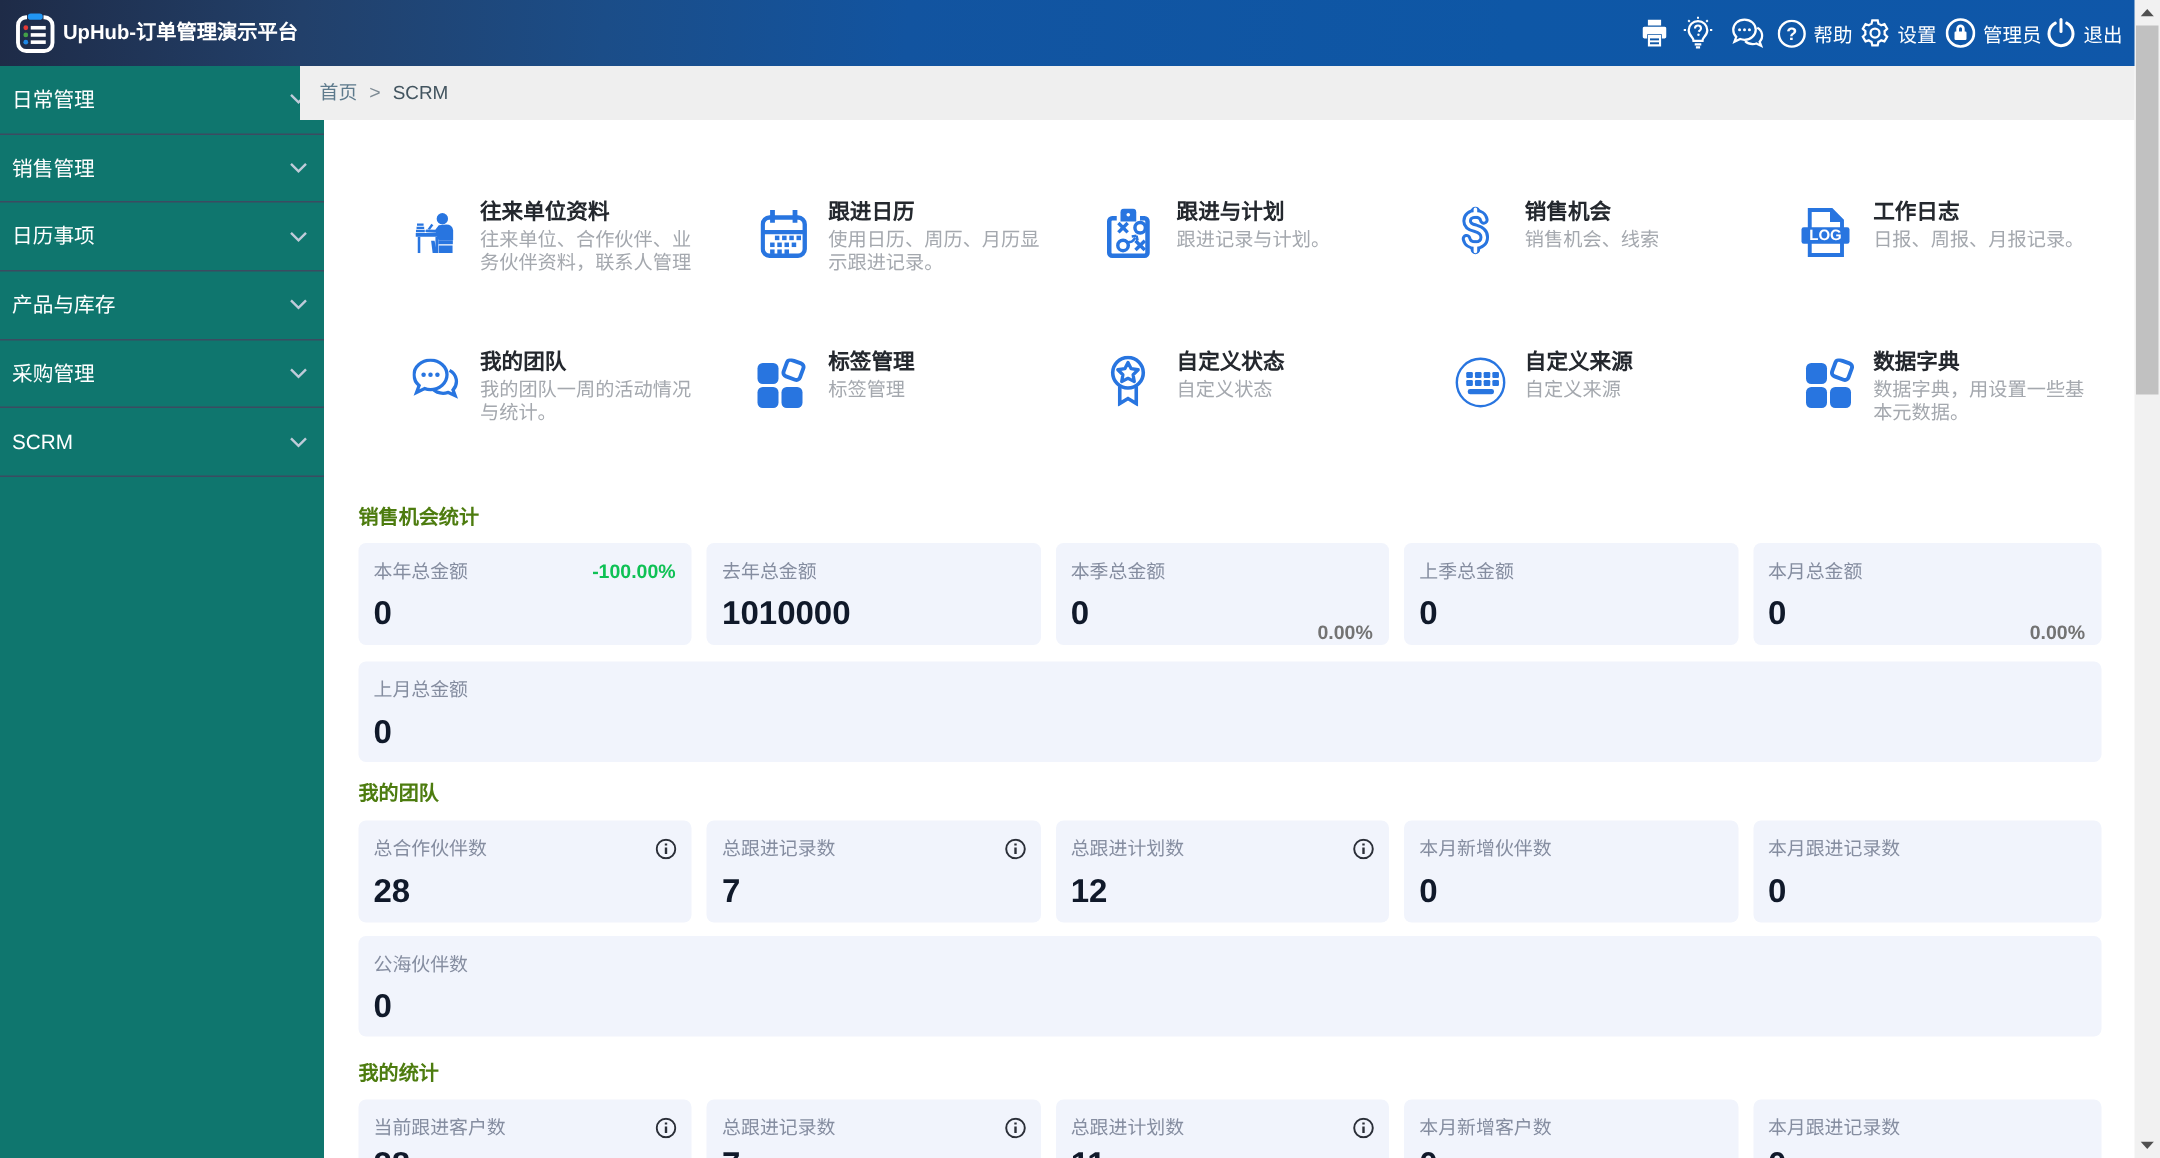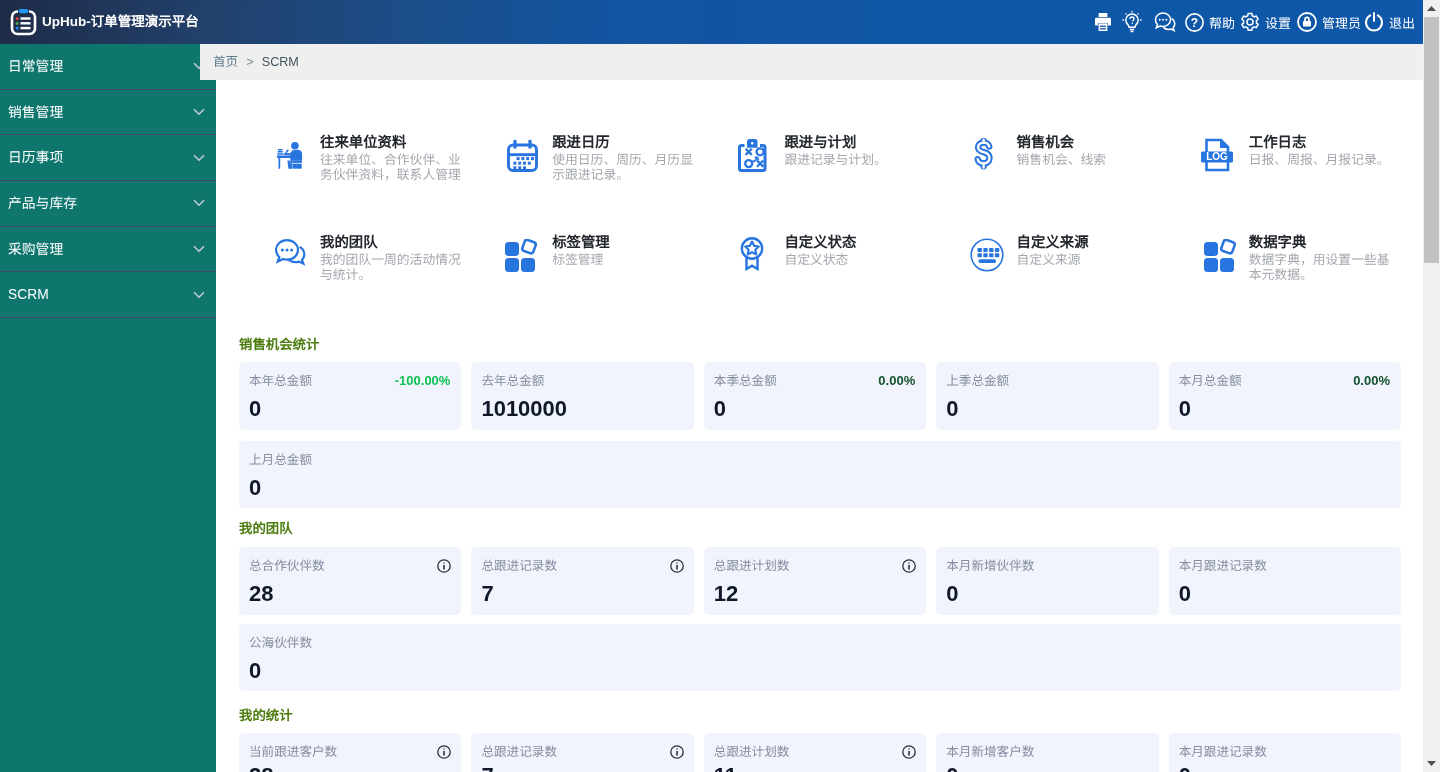--- a/index.html
+++ b/index.html
@@ -50,21 +50,21 @@
 .cards { position:absolute; left:23px; width:1162px; display:flex; }
 .card { position:relative; width:222.5px; height:68px; background:#f1f4fc; border-radius:5px; margin-right:10px; padding:10px 11px 0 10px; }
 .card:nth-child(5) { width:232.5px; }
 .card:last-child { margin-right:0; }
 .card.wide { width:1162px; height:67px; }
 .clabel { font-size:12.6px; color:#858da0; line-height:18px; }
 .cvalue { font-size:22px; font-weight:bold; color:#10192a; line-height:26px; margin-top:6px; }
 .cpct { position:absolute; right:11px; top:10px; font-size:13px; font-weight:bold; line-height:18px; }
 .cards.last .cvalue { margin-top:2px; }
 .green { color:#0fc155; }
-.red { color:#14532d; }
+.red { color:#737373;margin-top:41px; }
 .cinfo { position:absolute; right:10px; top:12px; }
 </style>
 </head>
 <body>
 
 <div class="topbar">
   <svg class="logo" width="27" height="28" viewBox="0 0 27 28">
     <rect x="2" y="3.5" width="23" height="22.5" rx="5.5" fill="none" stroke="#fff" stroke-width="2.6"></rect>
     <rect x="8" y="1" width="11" height="4.5" fill="#1f2b46"></rect>
     <rect x="8.5" y="1" width="10" height="4.2" rx="2.1" fill="#2196f3"></rect>

